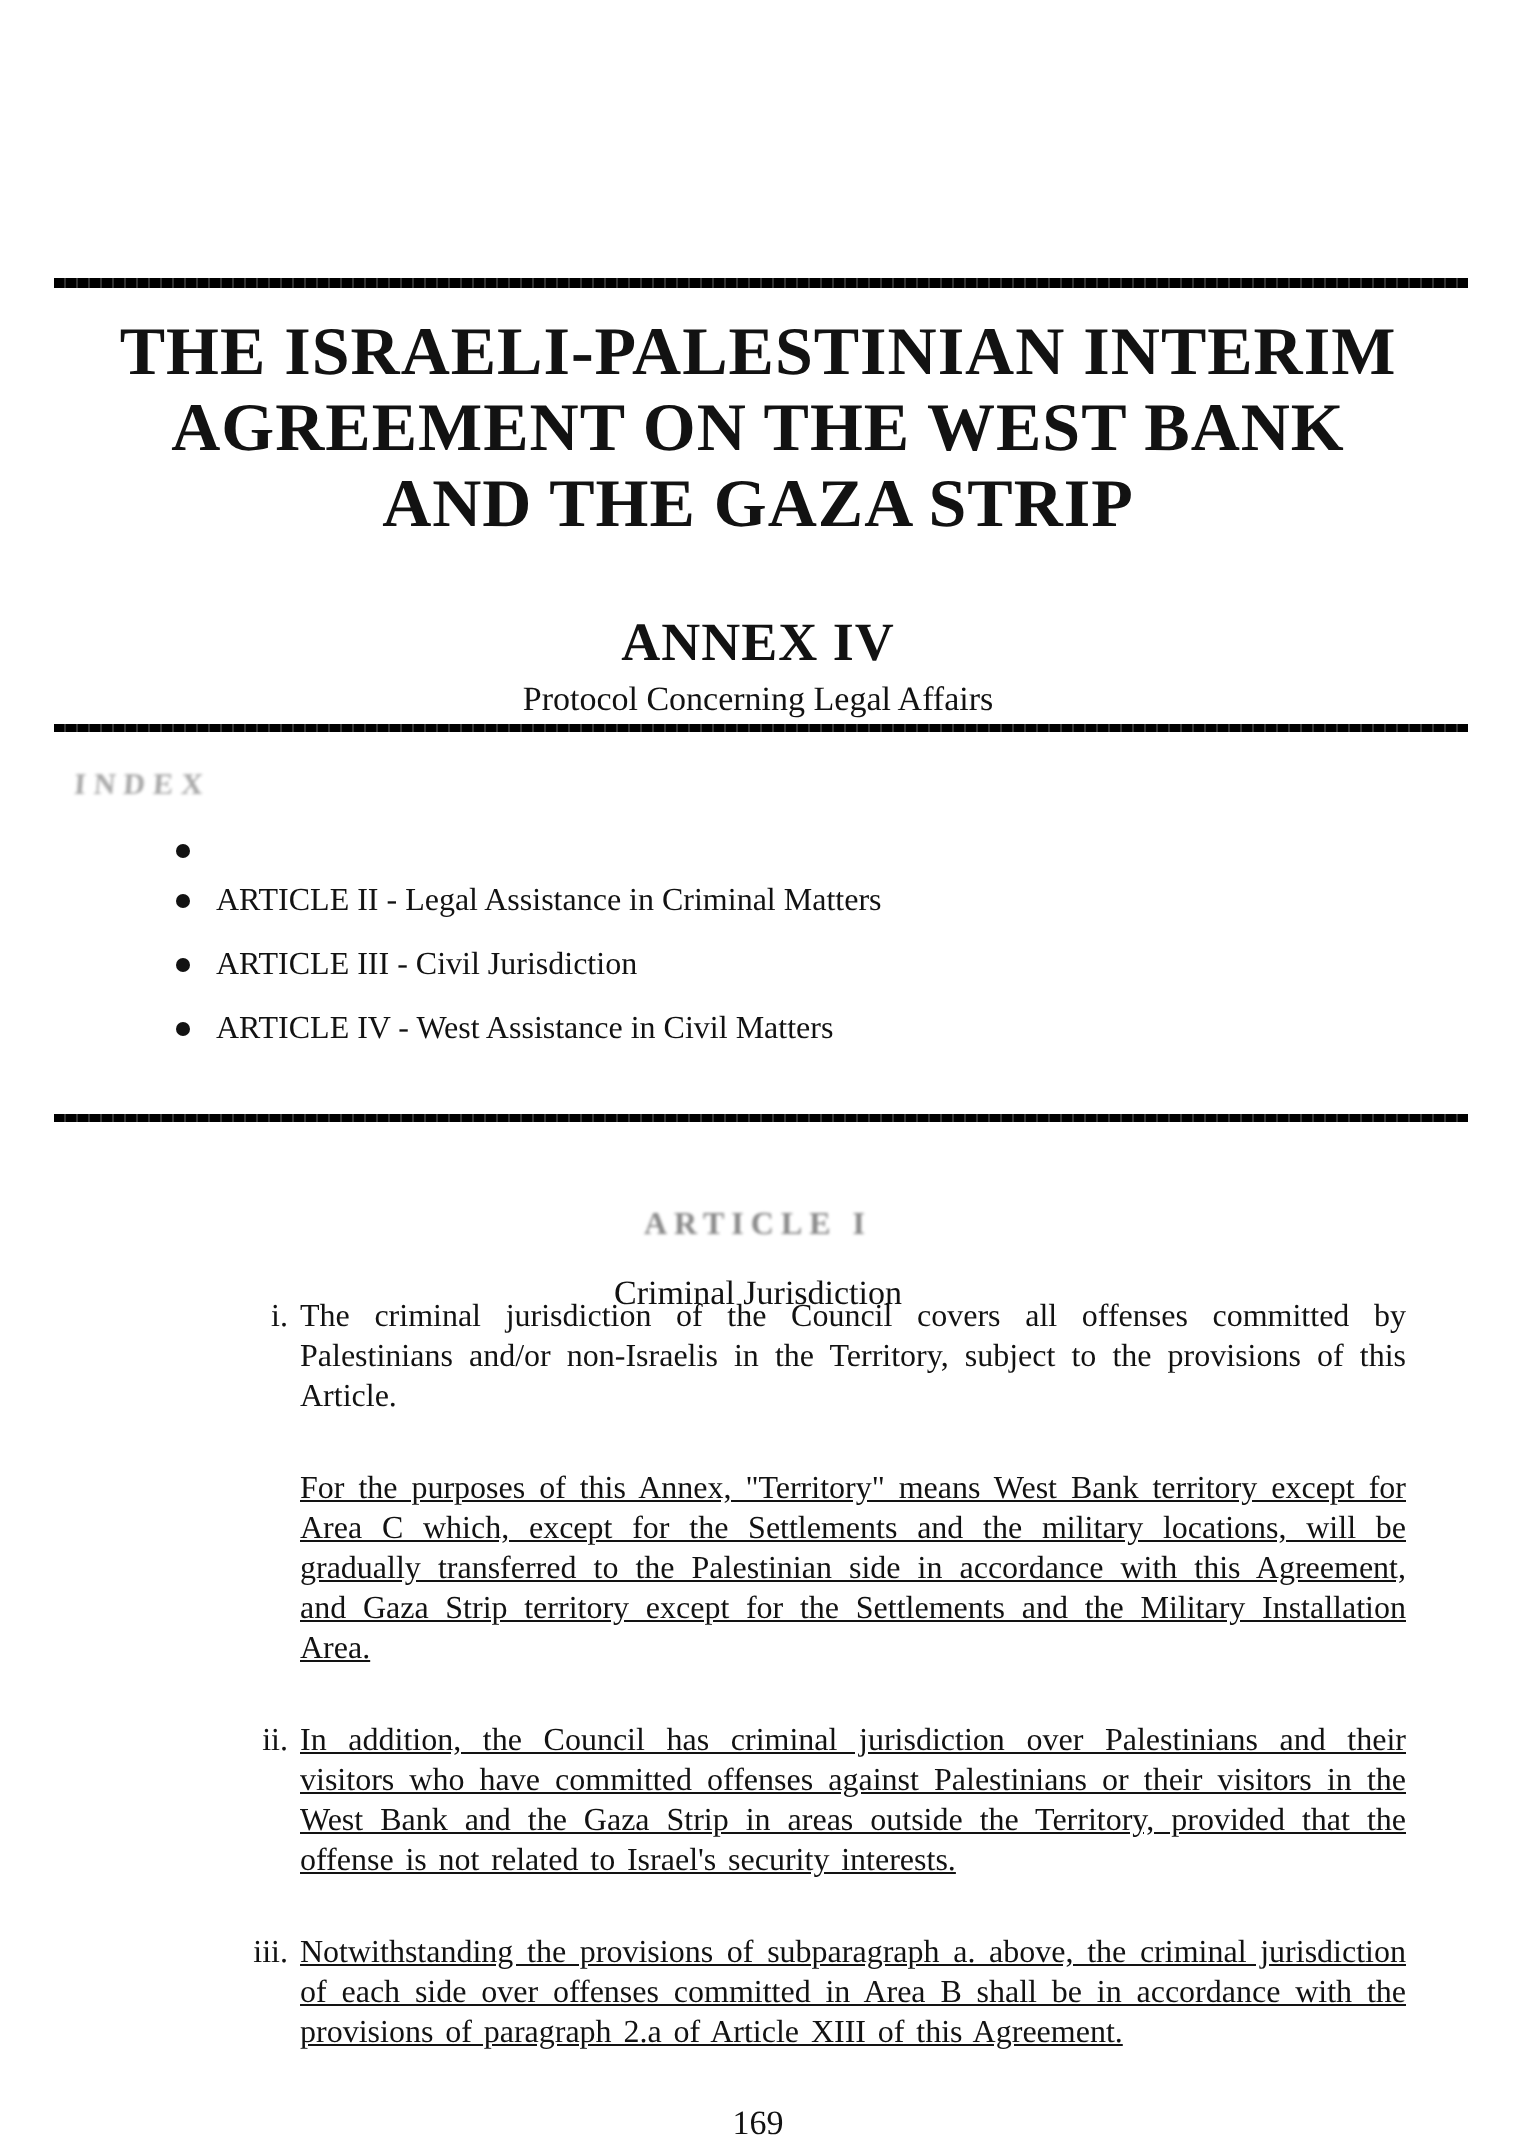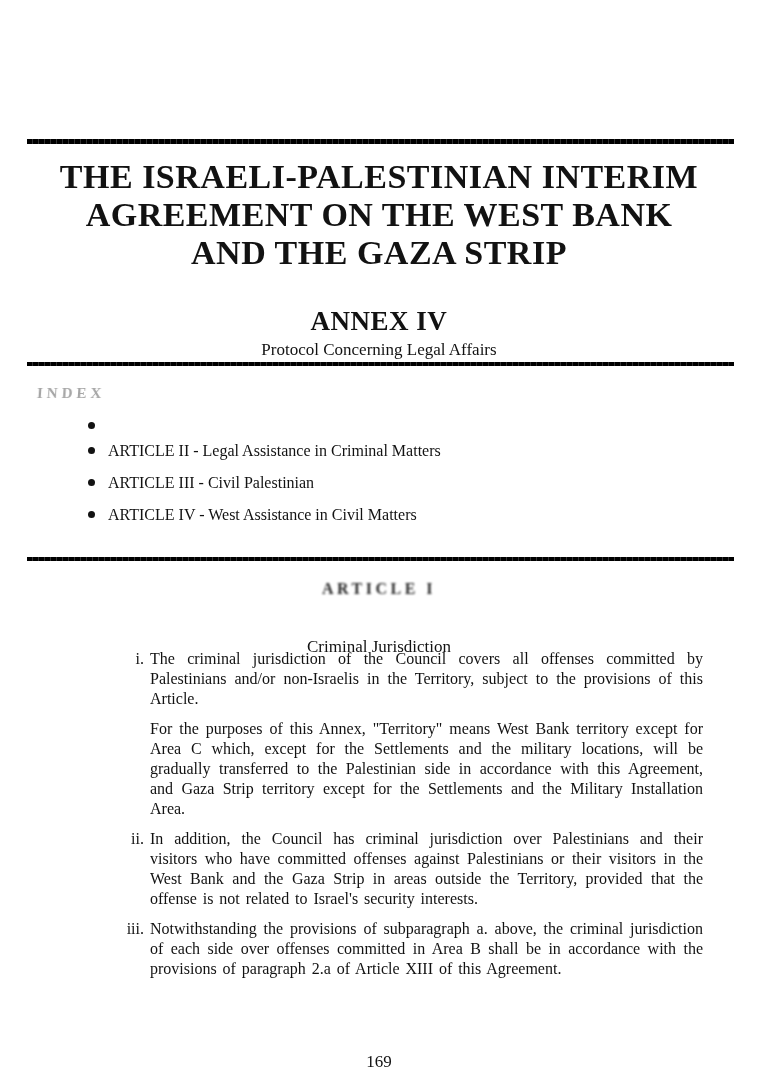--- a/index.html
+++ b/index.html
@@ -72,46 +72,46 @@
   .bullet-dot {
     display: inline-block;
     width: 7px; height: 7px;
     background: #121212;
     border-radius: 50%;
     margin-right: 13px;
     flex: 0 0 auto;
   }
   .article-heading {
     position: absolute;
-    top: 580px; left: 0; width: 100%;
+    top: 604px; left: 0; width: 100%;
     text-align: center;
     font-weight: bold;
     font-size: 16px;
     letter-spacing: 3.5px;
-    color: #000000;
+    color: #737373;
     opacity: 0.85;
     filter: blur(0.8px);
   }
   .article-subheading {
     position: absolute;
     top: 613px; left: 0; width: 100%;
     text-align: center;
     font-size: 17px;
     margin-top: 24px;
   }
   .paragraphs {
     position: absolute;
     top: 649px; left: 150px; width: 553px;
     font-size: 16px;
     line-height: 20px;
     text-align: justify;
     word-spacing: 0.12em;
   }
   .para { position: relative; margin: 0 0 9px 0; }
-  .para-continuation { margin-top: 10px; }
+  .para-continuation { margin-top: 26px; text-decoration: underline; }
   .para-marker {
     position: absolute;
     left: -40px;
     width: 34px;
     text-align: right;
     word-spacing: normal;
   }
   .page-number {
     position: absolute;
     top: 1052px; left: 0; width: 100%;
@@ -143,21 +143,21 @@
   <div class="index-list">
     <div class="index-item">
       <span class="bullet-dot"></span>
     </div>
     <div class="index-item">
       <span class="bullet-dot"></span>
       <span>ARTICLE II - Legal Assistance in Criminal Matters</span>
     </div>
     <div class="index-item">
       <span class="bullet-dot"></span>
-      <span>ARTICLE III - Civil Palestinian</span>
+      <span>ARTICLE III - Civil Jurisdiction</span>
     </div>
     <div class="index-item">
       <span class="bullet-dot"></span>
       <span>ARTICLE IV - West Assistance in Civil Matters</span>
     </div>
   </div>
 
   <div class="rule rule-lower"></div>
 
   <div class="article-heading">ARTICLE I</div>

